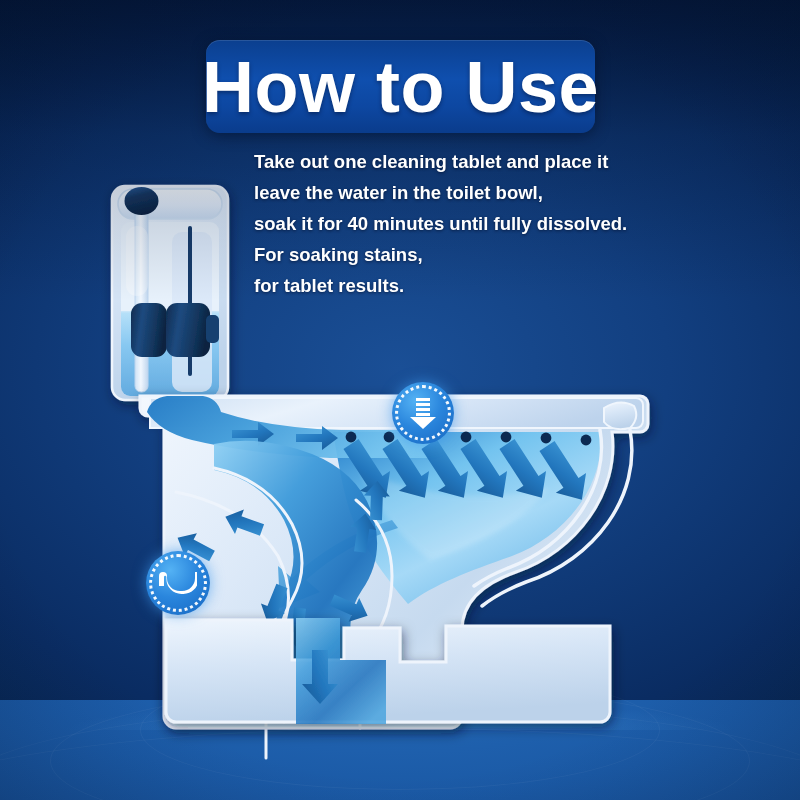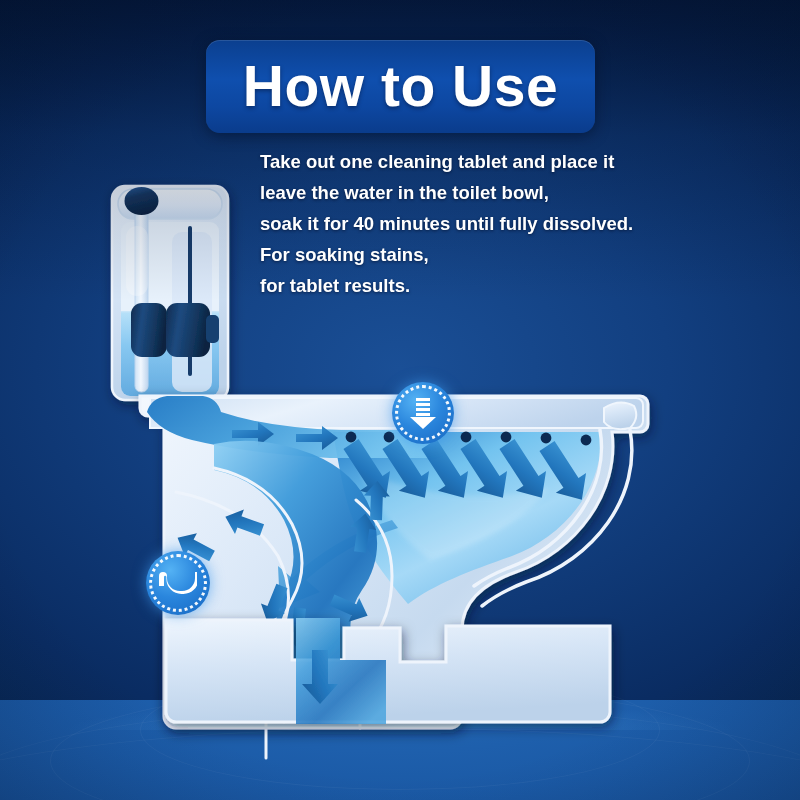--- a/index.html
+++ b/index.html
@@ -52,32 +52,32 @@
   .title-box {
     position:absolute;
     left:206px; top:40px; width:389px; height:93px;
     border-radius:14px;
     background:linear-gradient(180deg, #0b3f8f 0%, #0f4fae 42%, #0d47a1 72%, #0a3c8c 100%);
     box-shadow:0 3px 14px rgba(2,14,40,0.55), inset 0 1px 0 rgba(255,255,255,0.12);
     display:flex; align-items:center; justify-content:center;
   }
   .title-text {
     color:#ffffff;
-    font-size:57px;
+    font-size:72px;
     font-weight:bold;
     letter-spacing:0.5px;
     line-height:1;
     text-shadow:0 2px 4px rgba(0,10,35,0.45);
     white-space:nowrap;
   }
 
   
   .body-copy {
     position:absolute;
-    left:260px; top:146px; width:470px;
+    left:254px; top:146px; width:470px;
   }
   .body-line {
     color:#ffffff;
     font-size:18.5px;
     font-weight:bold;
     line-height:31px;
     white-space:nowrap;
     text-shadow:0 1px 3px rgba(0,12,38,0.65);
   }
 

